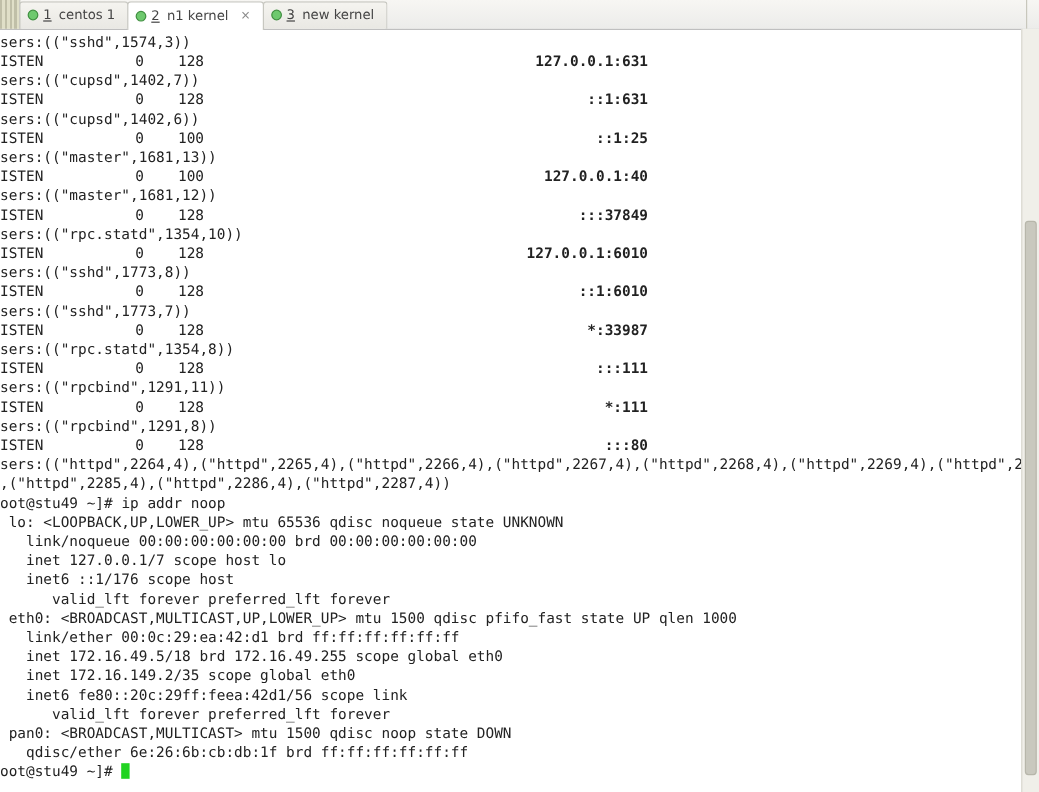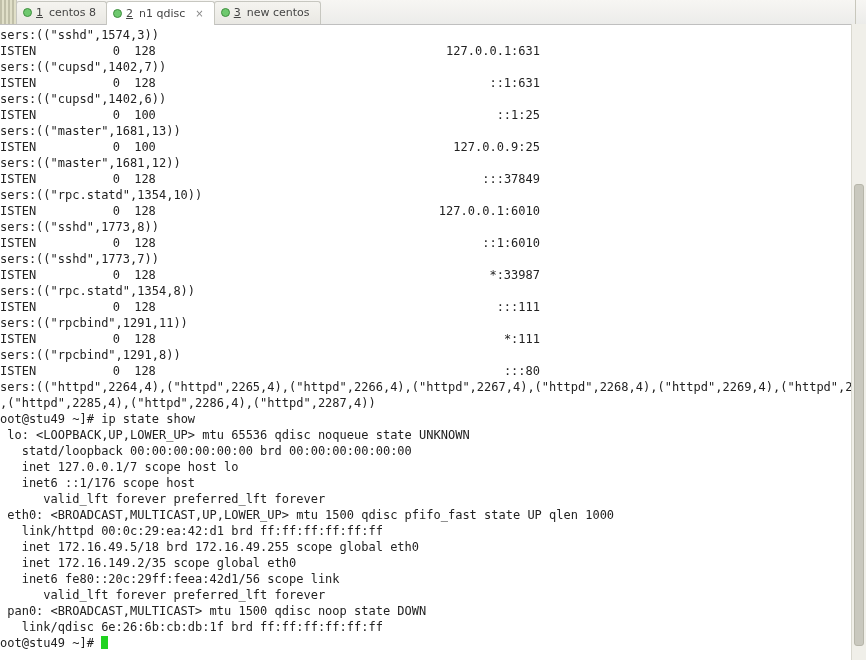--- a/index.html
+++ b/index.html
@@ -85,22 +85,22 @@
     margin: 0;
     padding: 2px 0 0 0;
     font-family: "DejaVu Sans Mono", "Liberation Mono", monospace;
     font-size: 12px;
     line-height: 16px;
     white-space: pre;
     color: #222;
   }
   .col-state { display:inline-block; width:70px; }
   .col-recvq { display:inline-block; width:50px; text-align:right; }
-  .col-sendq { display:inline-block; width:50px; text-align:center; }
-  .col-local { display:inline-block; width:370px; text-align:right; }
+  .col-sendq { display:inline-block; width:50px; text-align:right; }
+  .col-local { display:inline-block; width:370px; text-align:right;font-weight:bold; }
   .col-peer  { display:inline-block; width:490px; text-align:right; }
   .cursor {
     display: inline-block;
     width: 7px;
     height: 13px;
     background: #21d321;
     vertical-align: -2px;
   }
   .scrollbar {
     position: absolute;
@@ -122,75 +122,75 @@
 </style>
 </head>
 <body>
 
 <div class="tabbar">
   <div class="handle"></div>
   <div id="tabs-host" style="display: flex;">
       <div class="tab">
         <span class="dot green"></span>
         <span class="idx">1</span>
-        <span>centos 8</span>
+        <span>centos 1</span>
       </div>
       <div class="tab active">
         <span class="dot green"></span>
         <span class="idx">2</span>
-        <span>n1 qdisc</span>
+        <span>n1 kernel</span>
         <span class="close">×</span>
       </div>
       <div class="tab">
         <span class="dot green"></span>
         <span class="idx">3</span>
-        <span>new centos</span>
+        <span>new kernel</span>
       </div>
     </div>
   <div class="spacer"></div>
   <div class="righthandle"></div>
 </div>
 
 <div class="terminal">
   <pre id="term-pre"><span>sers:(("sshd",1574,3))</span>
 <span><span class="col-state">ISTEN</span><span class="col-recvq">0</span><span class="col-sendq">128</span><span class="col-local">127.0.0.1:631</span><span class="col-peer">*:*</span></span>
 <span>sers:(("cupsd",1402,7))</span>
 <span><span class="col-state">ISTEN</span><span class="col-recvq">0</span><span class="col-sendq">128</span><span class="col-local">::1:631</span><span class="col-peer">:::*</span></span>
 <span>sers:(("cupsd",1402,6))</span>
 <span><span class="col-state">ISTEN</span><span class="col-recvq">0</span><span class="col-sendq">100</span><span class="col-local">::1:25</span><span class="col-peer">:::*</span></span>
 <span>sers:(("master",1681,13))</span>
-<span><span class="col-state">ISTEN</span><span class="col-recvq">0</span><span class="col-sendq">100</span><span class="col-local">127.0.0.9:25</span><span class="col-peer">*:*</span></span>
+<span><span class="col-state">ISTEN</span><span class="col-recvq">0</span><span class="col-sendq">100</span><span class="col-local">127.0.0.1:40</span><span class="col-peer">*:*</span></span>
 <span>sers:(("master",1681,12))</span>
 <span><span class="col-state">ISTEN</span><span class="col-recvq">0</span><span class="col-sendq">128</span><span class="col-local">:::37849</span><span class="col-peer">:::*</span></span>
 <span>sers:(("rpc.statd",1354,10))</span>
 <span><span class="col-state">ISTEN</span><span class="col-recvq">0</span><span class="col-sendq">128</span><span class="col-local">127.0.0.1:6010</span><span class="col-peer">*:*</span></span>
 <span>sers:(("sshd",1773,8))</span>
 <span><span class="col-state">ISTEN</span><span class="col-recvq">0</span><span class="col-sendq">128</span><span class="col-local">::1:6010</span><span class="col-peer">:::*</span></span>
 <span>sers:(("sshd",1773,7))</span>
 <span><span class="col-state">ISTEN</span><span class="col-recvq">0</span><span class="col-sendq">128</span><span class="col-local">*:33987</span><span class="col-peer">*:*</span></span>
 <span>sers:(("rpc.statd",1354,8))</span>
 <span><span class="col-state">ISTEN</span><span class="col-recvq">0</span><span class="col-sendq">128</span><span class="col-local">:::111</span><span class="col-peer">:::*</span></span>
 <span>sers:(("rpcbind",1291,11))</span>
 <span><span class="col-state">ISTEN</span><span class="col-recvq">0</span><span class="col-sendq">128</span><span class="col-local">*:111</span><span class="col-peer">*:*</span></span>
 <span>sers:(("rpcbind",1291,8))</span>
 <span><span class="col-state">ISTEN</span><span class="col-recvq">0</span><span class="col-sendq">128</span><span class="col-local">:::80</span><span class="col-peer">:::*</span></span>
 <span>sers:(("httpd",2264,4),("httpd",2265,4),("httpd",2266,4),("httpd",2267,4),("httpd",2268,4),("httpd",2269,4),("httpd",2276,</span>
 <span>,("httpd",2285,4),("httpd",2286,4),("httpd",2287,4))</span>
-<span>oot@stu49 ~]# </span><span>ip state show</span>
+<span>oot@stu49 ~]# </span><span>ip addr noop</span>
 <span> lo: &lt;LOOPBACK,UP,LOWER_UP&gt; mtu 65536 qdisc noqueue state UNKNOWN</span>
-<span>   statd/loopback 00:00:00:00:00:00 brd 00:00:00:00:00:00</span>
+<span>   link/noqueue 00:00:00:00:00:00 brd 00:00:00:00:00:00</span>
 <span>   inet 127.0.0.1/7 scope host lo</span>
 <span>   inet6 ::1/176 scope host</span>
 <span>      valid_lft forever preferred_lft forever</span>
 <span> eth0: &lt;BROADCAST,MULTICAST,UP,LOWER_UP&gt; mtu 1500 qdisc pfifo_fast state UP qlen 1000</span>
-<span>   link/httpd 00:0c:29:ea:42:d1 brd ff:ff:ff:ff:ff:ff</span>
+<span>   link/ether 00:0c:29:ea:42:d1 brd ff:ff:ff:ff:ff:ff</span>
 <span>   inet 172.16.49.5/18 brd 172.16.49.255 scope global eth0</span>
 <span>   inet 172.16.149.2/35 scope global eth0</span>
 <span>   inet6 fe80::20c:29ff:feea:42d1/56 scope link</span>
 <span>      valid_lft forever preferred_lft forever</span>
 <span> pan0: &lt;BROADCAST,MULTICAST&gt; mtu 1500 qdisc noop state DOWN</span>
-<span>   link/qdisc 6e:26:6b:cb:db:1f brd ff:ff:ff:ff:ff:ff</span>
+<span>   qdisc/ether 6e:26:6b:cb:db:1f brd ff:ff:ff:ff:ff:ff</span>
 <span>oot@stu49 ~]# </span><span class="cursor"></span></pre>
 </div>
 
 <div class="scrollbar">
   <div class="thumb" id="sb-thumb" style="top: 160px; height: 460px;"></div>
 </div>
 
 </body></html>

